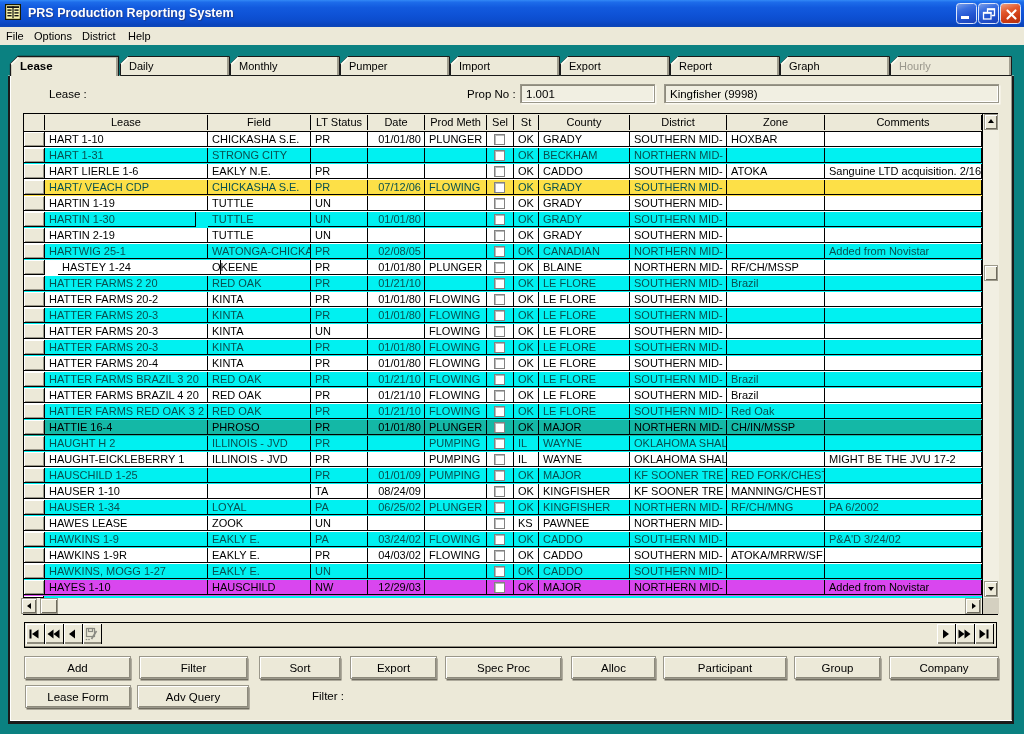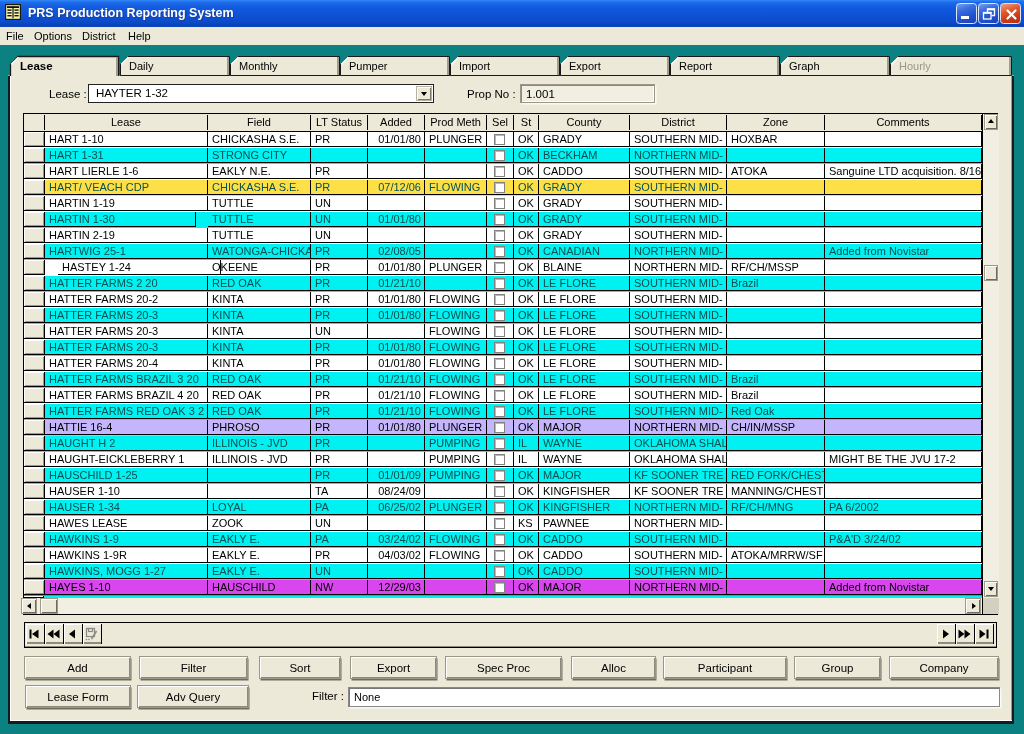--- a/index.html
+++ b/index.html
@@ -112,35 +112,30 @@
       <line x1="120" y1="32.4" x2="1010" y2="32.4" stroke="#b5b2a3" stroke-width="1.2"></line>
       <path d="M 10.5,34 L 10.5,19 L 18,11.5 L 118.5,11.5 L 118.5,34" fill="#ECE9D8" stroke="#1a1a1a" stroke-width="1.3"></path>
       <line x1="117" y1="12" x2="117" y2="33" stroke="#a09d8e" stroke-width="2"></line>
       <line x1="11.2" y1="19.4" x2="18.4" y2="12.2" stroke="#fdfdf5" stroke-width="1.6"></line>
       <rect x="11.5" y="31" width="106" height="3" fill="#ECE9D8"></rect>
       <text x="20" y="25" font-size="11.5px" font-weight="bold" fill="#000">Lease</text>
     </svg>
 <div id="page"></div>
 <div id="pagecontent" style="position:absolute;left:0;top:0;width:1024px;height:734px;pointer-events:none">
 <div class="lbl" style="left:49px;top:88px">Lease :</div>
-      <div style="position:absolute;left:88px;top:84px;width:346px;height:19px;background:#fff;border:1px solid #222;box-sizing:border-box">
-        <div style="position:absolute;left:7px;top:2px;font-size:11.5px">HAYTER 1-32</div>
-        <div style="position:absolute;right:1px;top:1px;width:16px;height:15px;background:#ECE9D8;box-shadow:inset 1px 1px 0 #fff,inset -1px -1px 0 #7a7768;border:1px solid #b5b2a3;box-sizing:border-box">
-          <span style="position:absolute;left:4px;top:5px;width:0;height:0;border:3.5px solid transparent;border-top:4.5px solid #000"></span>
-        </div>
-      </div>
       <div class="lbl" style="left:467px;top:88px">Prop No :</div>
       <div class="rofield" style="left:520px;top:84px;width:135px">1.001</div>
+      <div class="rofield" style="left:664px;top:84px;width:335px">Kingfisher (9998)</div>
       <div style="position:absolute;left:23px;top:113px;width:973px;height:500px;border:1px solid #000;background:#fff">
         <div style="position:absolute;left:0;top:0;height:17px;width:958px;background:#ECE9D8;border-bottom:1px solid #000">
           <div class="hc" style="left:0px;width:20px"></div>
           <div class="hc" style="left:21px;width:162px">Lease</div>
           <div class="hc" style="left:184px;width:102px">Field</div>
           <div class="hc" style="left:287px;width:56px">LT Status</div>
-          <div class="hc" style="left:344px;width:56px">Added</div>
+          <div class="hc" style="left:344px;width:56px">Date</div>
           <div class="hc" style="left:401px;width:61px">Prod Meth</div>
           <div class="hc" style="left:463px;width:26px">Sel</div>
           <div class="hc" style="left:490px;width:24px">St</div>
           <div class="hc" style="left:515px;width:90px">County</div>
           <div class="hc" style="left:606px;width:96px">District</div>
           <div class="hc" style="left:703px;width:97px">Zone</div>
           <div class="hc" style="left:801px;width:156px">Comments</div>
         </div>
         <div class="row" style="top:18px;background:#FFFFFF;color:#000">
           <div class="c sel" style="left:0;width:21px"></div>
@@ -181,21 +176,21 @@
           <div class="c" style="left:287px;width:57px">PR</div>
           <div class="c dr" style="left:344px;width:57px"></div>
           <div class="c" style="left:401px;width:62px"></div>
           <div class="c" style="left:463px;width:27px">
             <span class="chk"></span>
           </div>
           <div class="c" style="left:490px;width:25px">OK</div>
           <div class="c" style="left:515px;width:91px">CADDO</div>
           <div class="c" style="left:606px;width:97px">SOUTHERN MID-</div>
           <div class="c" style="left:703px;width:98px">ATOKA</div>
-          <div class="c" style="left:801px;width:157px">Sanguine LTD acquisition. 8/16</div>
+          <div class="c" style="left:801px;width:157px">Sanguine LTD acquisition. 2/16</div>
         </div>
         <div class="row" style="top:66px;background:#fde047;color:#084F4F">
           <div class="c sel" style="left:0;width:21px"></div>
           <div class="c" style="left:21px;width:163px">HART/ VEACH CDP</div>
           <div class="c" style="left:184px;width:103px">CHICKASHA S.E.</div>
           <div class="c" style="left:287px;width:57px">PR</div>
           <div class="c dr" style="left:344px;width:57px">07/12/06</div>
           <div class="c" style="left:401px;width:62px">FLOWING</div>
           <div class="c" style="left:463px;width:27px">
             <span class="chk"></span>
@@ -423,21 +418,21 @@
           <div class="c" style="left:401px;width:62px">FLOWING</div>
           <div class="c" style="left:463px;width:27px">
             <span class="chk"></span>
           </div>
           <div class="c" style="left:490px;width:25px">OK</div>
           <div class="c" style="left:515px;width:91px">LE FLORE</div>
           <div class="c" style="left:606px;width:97px">SOUTHERN MID-</div>
           <div class="c" style="left:703px;width:98px">Red Oak</div>
           <div class="c" style="left:801px;width:157px"></div>
         </div>
-        <div class="row" style="top:306px;background:#c4b5fd;color:#000">
+        <div class="row" style="top:306px;background:#14b8a6;color:#000">
           <div class="c sel" style="left:0;width:21px"></div>
           <div class="c" style="left:21px;width:163px">HATTIE 16-4</div>
           <div class="c" style="left:184px;width:103px">PHROSO</div>
           <div class="c" style="left:287px;width:57px">PR</div>
           <div class="c dr" style="left:344px;width:57px">01/01/80</div>
           <div class="c" style="left:401px;width:62px">PLUNGER</div>
           <div class="c" style="left:463px;width:27px">
             <span class="chk"></span>
           </div>
           <div class="c" style="left:490px;width:25px">OK</div>
@@ -664,14 +659,13 @@
       <div class="pbtn" style="left:259px;top:656px;width:82px">Sort</div>
       <div class="pbtn" style="left:350px;top:656px;width:87px">Export</div>
       <div class="pbtn" style="left:445px;top:656px;width:117px">Spec Proc</div>
       <div class="pbtn" style="left:571px;top:656px;width:85px">Alloc</div>
       <div class="pbtn" style="left:663px;top:656px;width:124px">Participant</div>
       <div class="pbtn" style="left:794px;top:656px;width:87px">Group</div>
       <div class="pbtn" style="left:889px;top:656px;width:110px">Company</div>
       <div class="pbtn" style="left:25px;top:685px;width:106px">Lease Form</div>
       <div class="pbtn" style="left:137px;top:685px;width:112px">Adv Query</div>
       <div class="lbl" style="left:312px;top:690px">Filter :</div>
-      <div style="position:absolute;left:348px;top:687px;width:652px;height:20px;background:#fff;border:1px solid #888;box-shadow:inset 1px 1px 0 #777,inset -1px -1px 0 #fff,1.5px 1.5px 0 #fbfaf2;font-size:11px;line-height:19px;padding-left:5px;box-sizing:border-box">None</div>
 </div>
 </div>
 </body></html>

